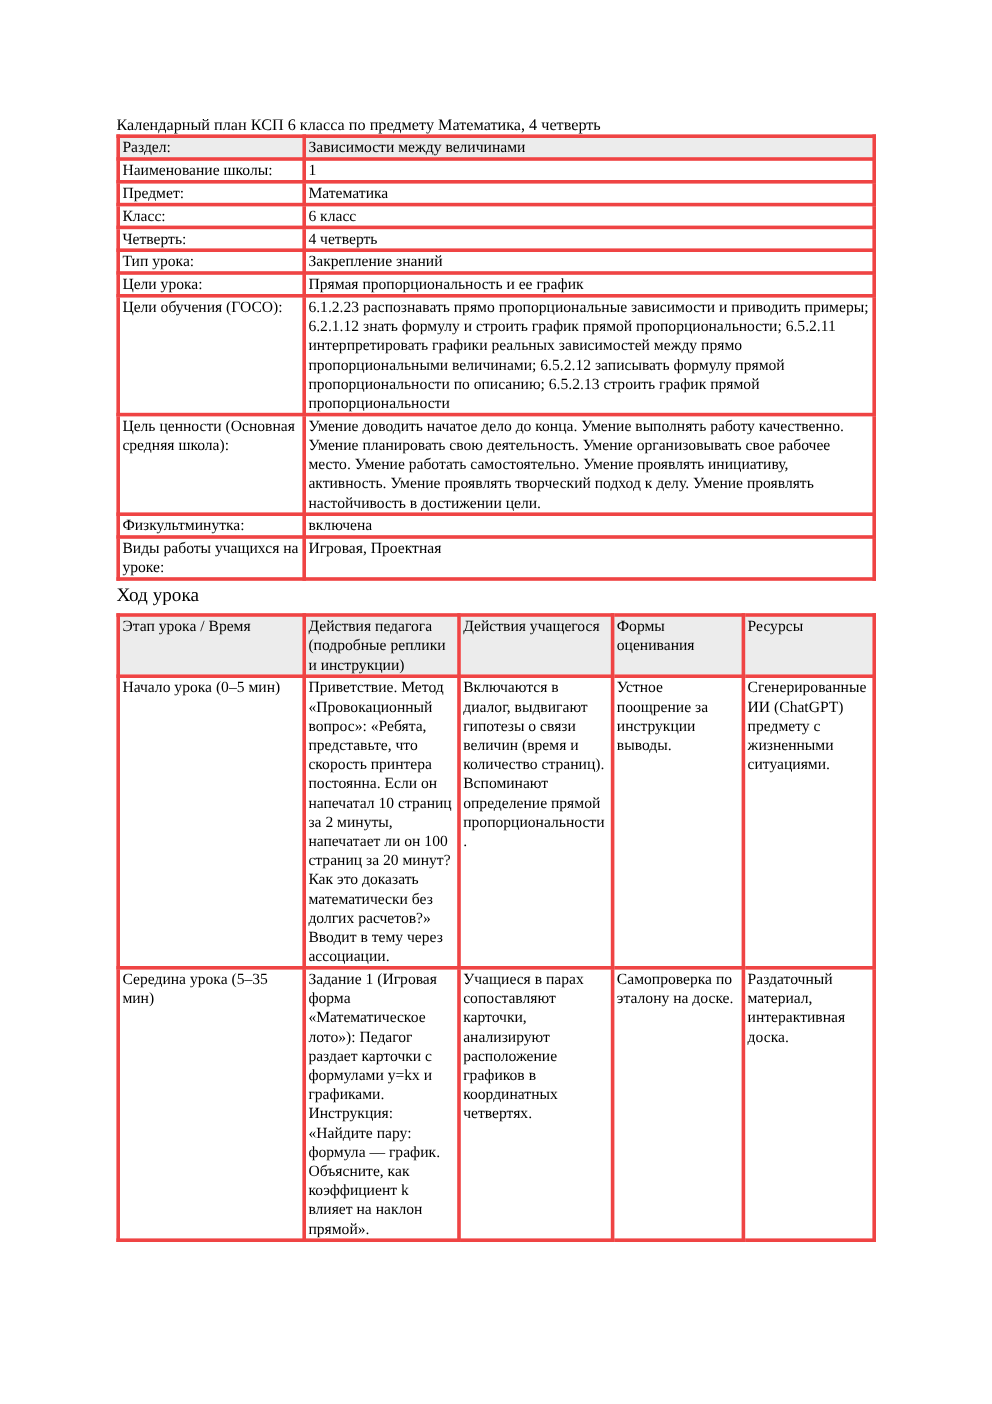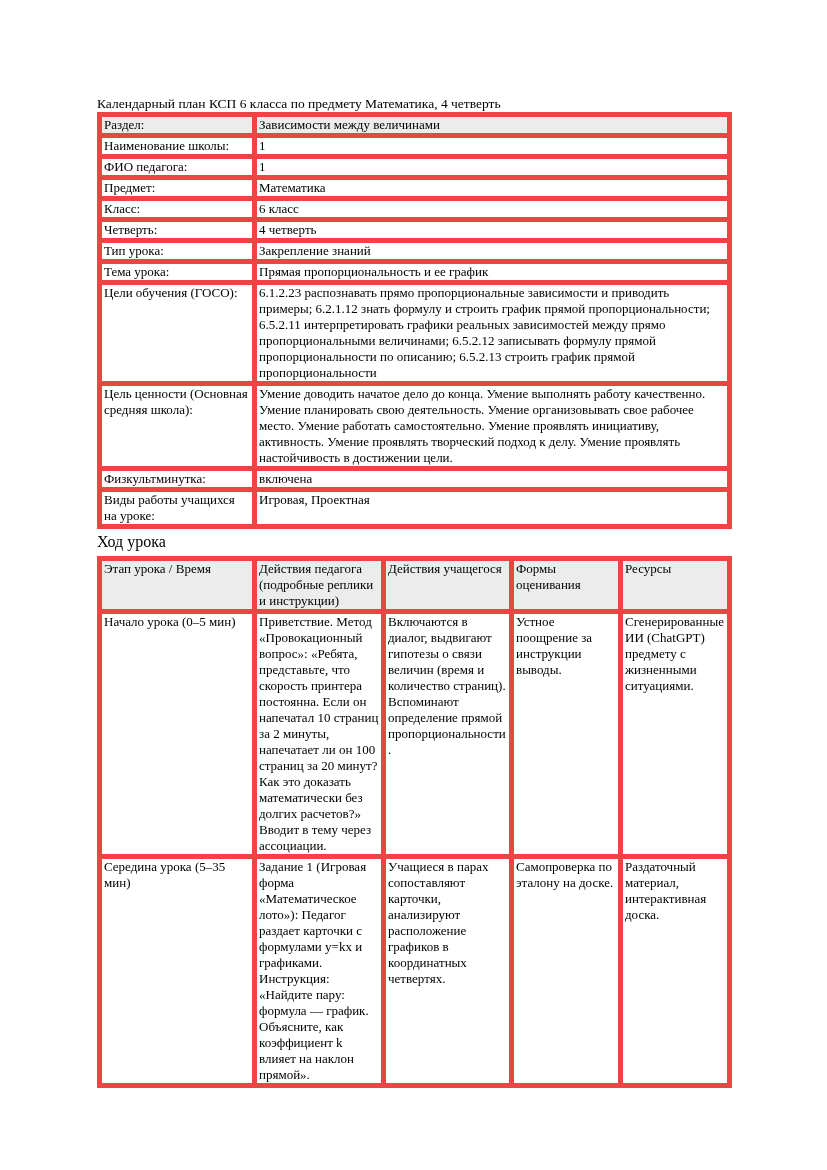--- a/index.html
+++ b/index.html
@@ -27,21 +27,21 @@
     margin: 0 0 0 0;
   }
   table {
     border-collapse: collapse;
     table-layout: fixed;
     width: 630px;
     font-size: 13px;
     line-height: 16px;
   }
   td, th {
-    border: 5px solid #ef4444;
+    border: 3px solid #ef4444;
     padding: 0 2px;
     vertical-align: top;
     text-align: left;
     font-weight: normal;
     overflow: hidden;
     word-wrap: break-word;
   }
   tr.shaded td, thead th {
     background: #ececec;
   }
@@ -67,41 +67,37 @@
     <tbody>
       <tr class="shaded">
         <td>Раздел:</td>
         <td>Зависимости между величинами</td>
       </tr>
       <tr>
         <td>Наименование школы:</td>
         <td>1</td>
       </tr>
       <tr>
-        <td>ФИО педагога:</td>
-        <td>1</td>
-      </tr>
-      <tr>
         <td>Предмет:</td>
         <td>Математика</td>
       </tr>
       <tr>
         <td>Класс:</td>
         <td>6 класс</td>
       </tr>
       <tr>
         <td>Четверть:</td>
         <td>4 четверть</td>
       </tr>
       <tr>
         <td>Тип урока:</td>
         <td>Закрепление знаний</td>
       </tr>
       <tr>
-        <td>Тема урока:</td>
+        <td>Цели урока:</td>
         <td>Прямая пропорциональность и ее график</td>
       </tr>
       <tr>
         <td>Цели обучения (ГОСО):</td>
         <td>6.1.2.23 распознавать прямо пропорциональные зависимости и приводить примеры; 6.2.1.12 знать формулу и строить график прямой пропорциональности; 6.5.2.11 интерпретировать графики реальных зависимостей между прямо пропорциональными величинами; 6.5.2.12 записывать формулу прямой пропорциональности по описанию; 6.5.2.13 строить график прямой пропорциональности</td>
       </tr>
       <tr>
         <td>Цель ценности (Основная средняя школа):</td>
         <td>Умение доводить начатое дело до конца. Умение выполнять работу качественно. Умение планировать свою деятельность. Умение организовывать свое рабочее место. Умение работать самостоятельно. Умение проявлять инициативу, активность. Умение проявлять творческий подход к делу. Умение проявлять настойчивость в достижении цели.</td>
       </tr>

